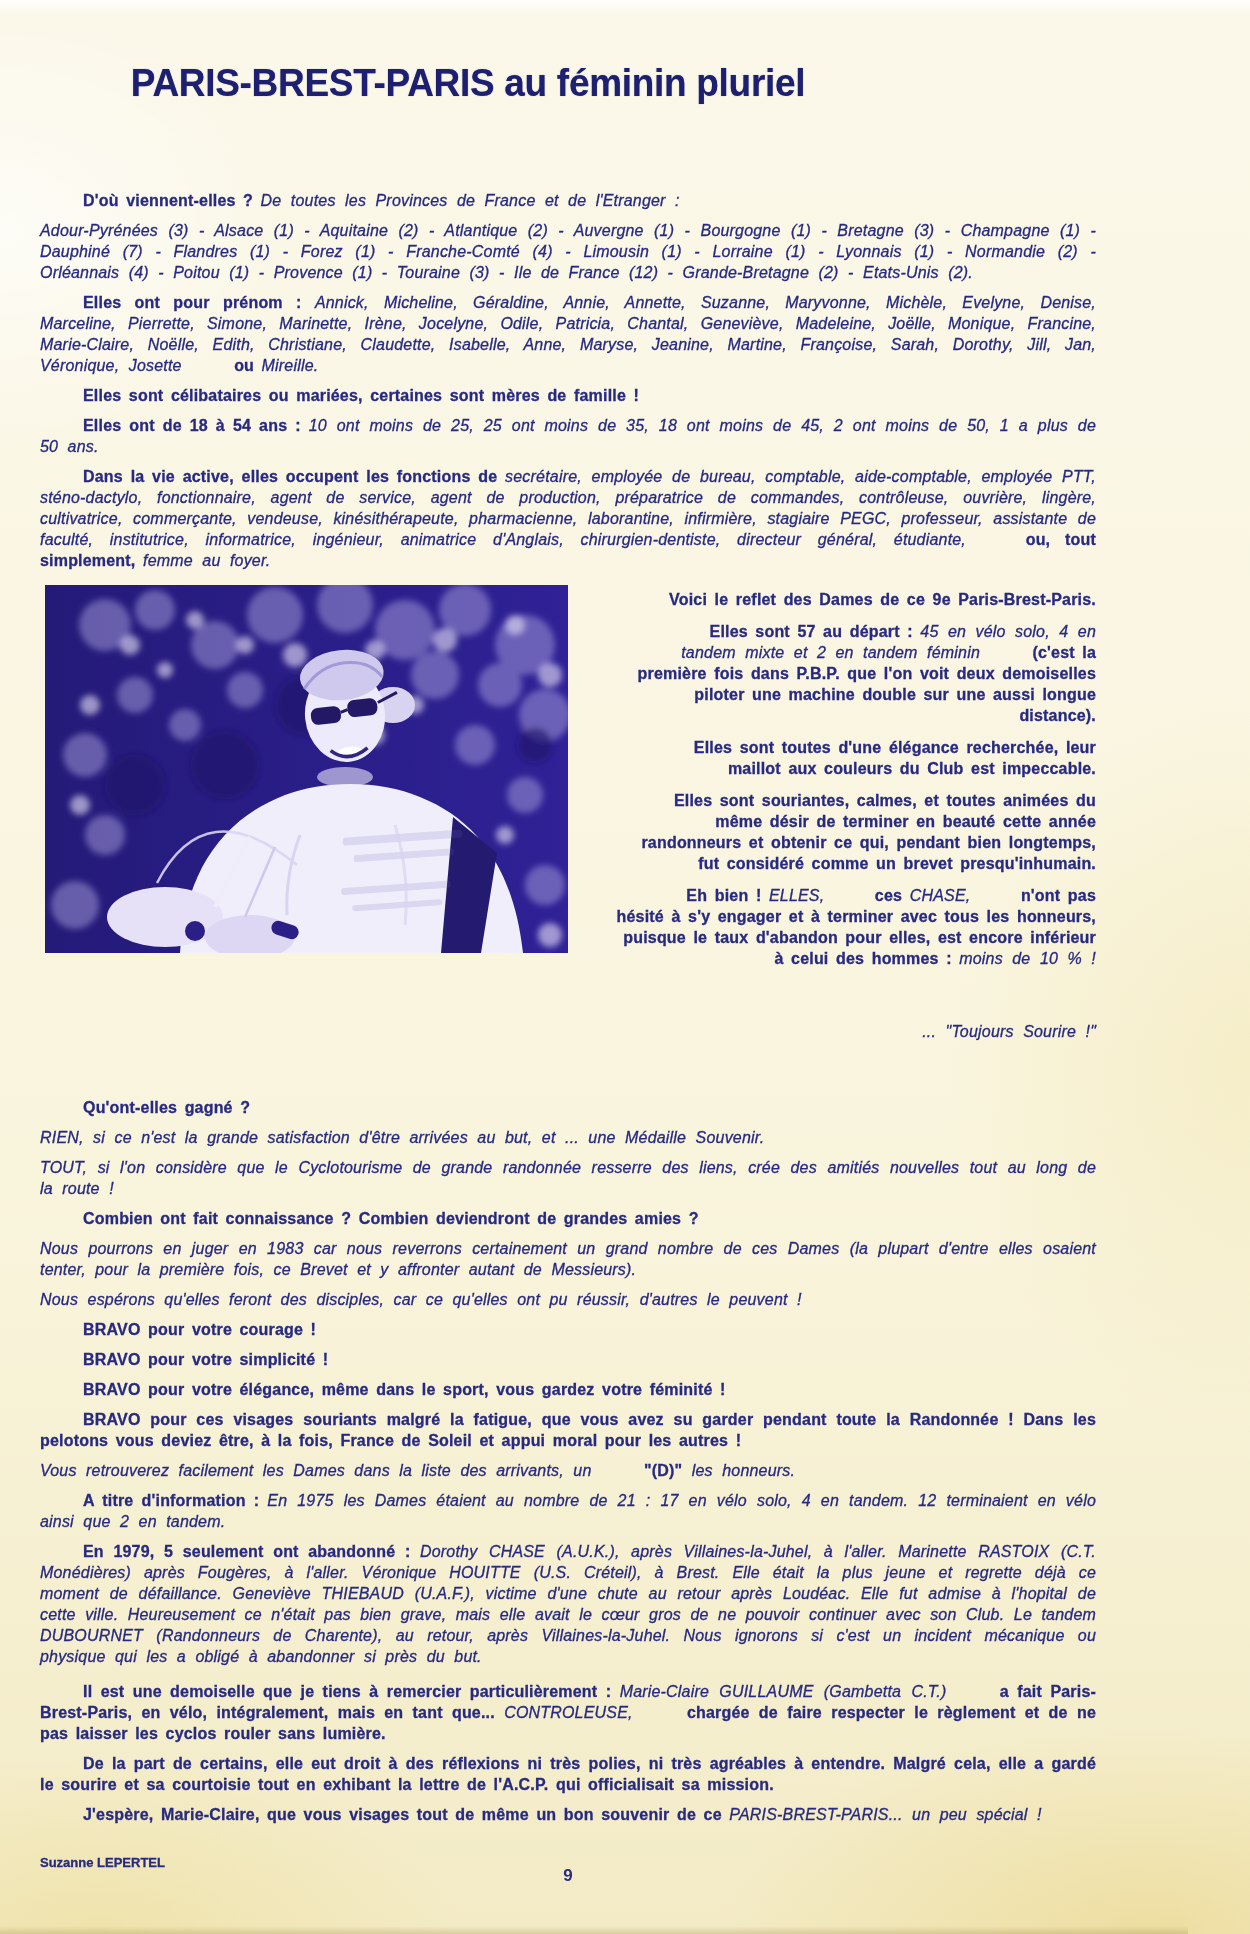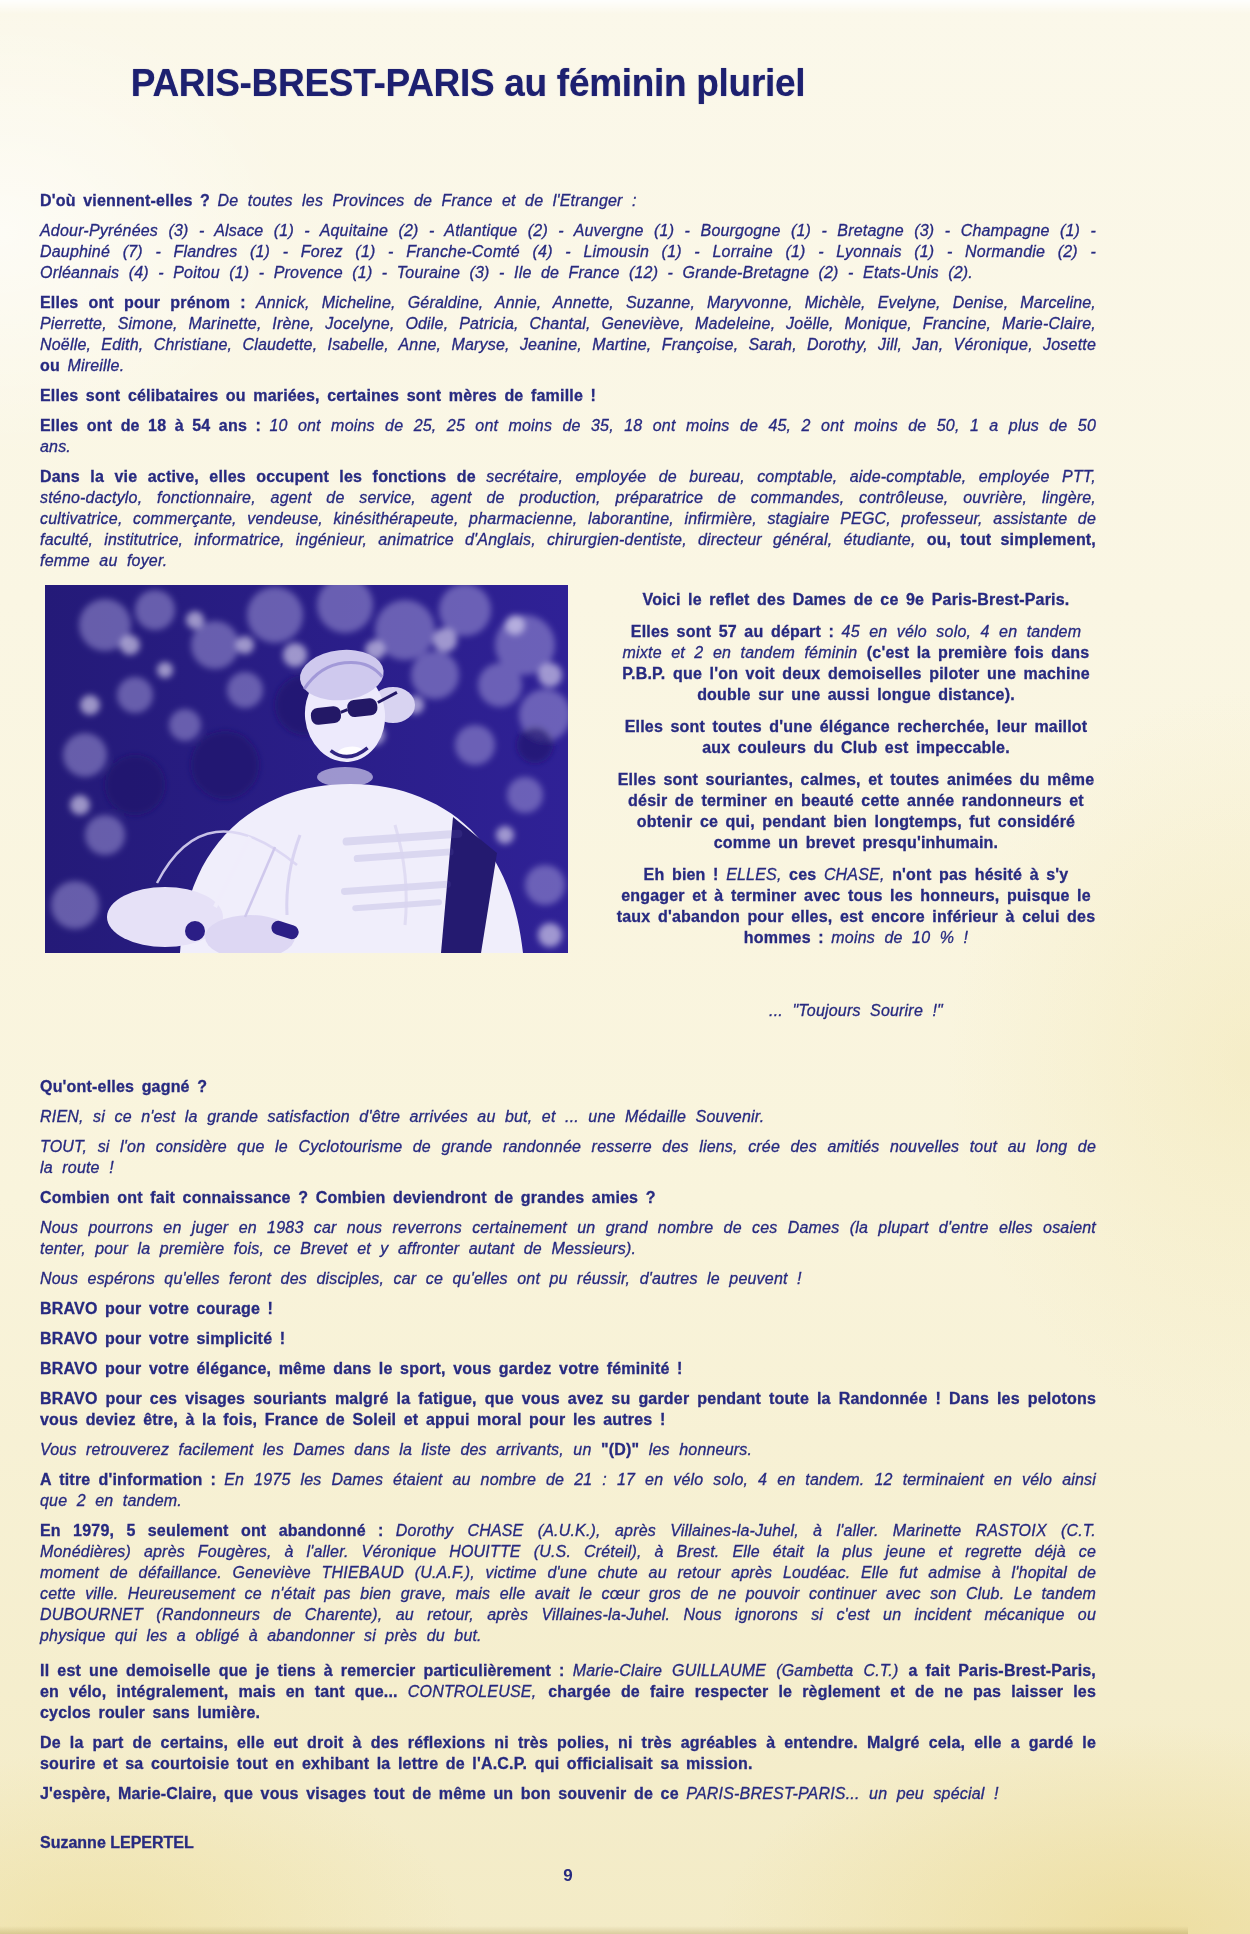--- a/index.html
+++ b/index.html
@@ -31,33 +31,33 @@
     color:var(--ink-dark);
     text-shadow:0 0 1px rgba(29,32,112,.55);
     transform:scaleY(1.05);
   }
   .intro{margin-top:86px;}
   .para{
     font-size:16px; line-height:21px; margin:0 0 9px;
     text-align:justify; word-spacing:.18em; letter-spacing:.012em;
     -webkit-text-stroke:.3px var(--ink);
   }
-  .run-b{font-weight:700; font-style:normal;}
+  .run-b{font-weight:700; font-style:normal;margin-left:43px;}
   .run-i{font-style:italic; font-weight:400; word-spacing:.3em;}
   .two-col{display:flex; gap:48px; margin-top:14px; align-items:flex-start;}
   .photo{
     width:523px; height:368px; flex:none; margin-left:5px;
     background:var(--photo-dark); overflow:hidden;
   }
   .photo svg{display:block; width:100%; height:100%;}
   .col{flex:1; padding-top:4px;}
-  .col .para{text-align:center; margin-bottom:11px;}
+  .col .para{text-align:right; margin-bottom:11px;}
   .outro{margin-top:44px;}
   .author{
-    margin-top:30px; font-size:16px; font-weight:700;
+    margin-top:30px; font-size:13px; font-weight:700;
     -webkit-text-stroke:.3px var(--ink);
   }
   .footer{
     position:absolute; left:40px; right:92px; top:1866px; text-align:center;
     font-size:17px; font-weight:700;
   }
   .bottom-edge{
     position:absolute; left:0; right:0; bottom:0; height:8px;
     background:linear-gradient(0deg, rgba(150,128,55,.28), transparent);
   }

